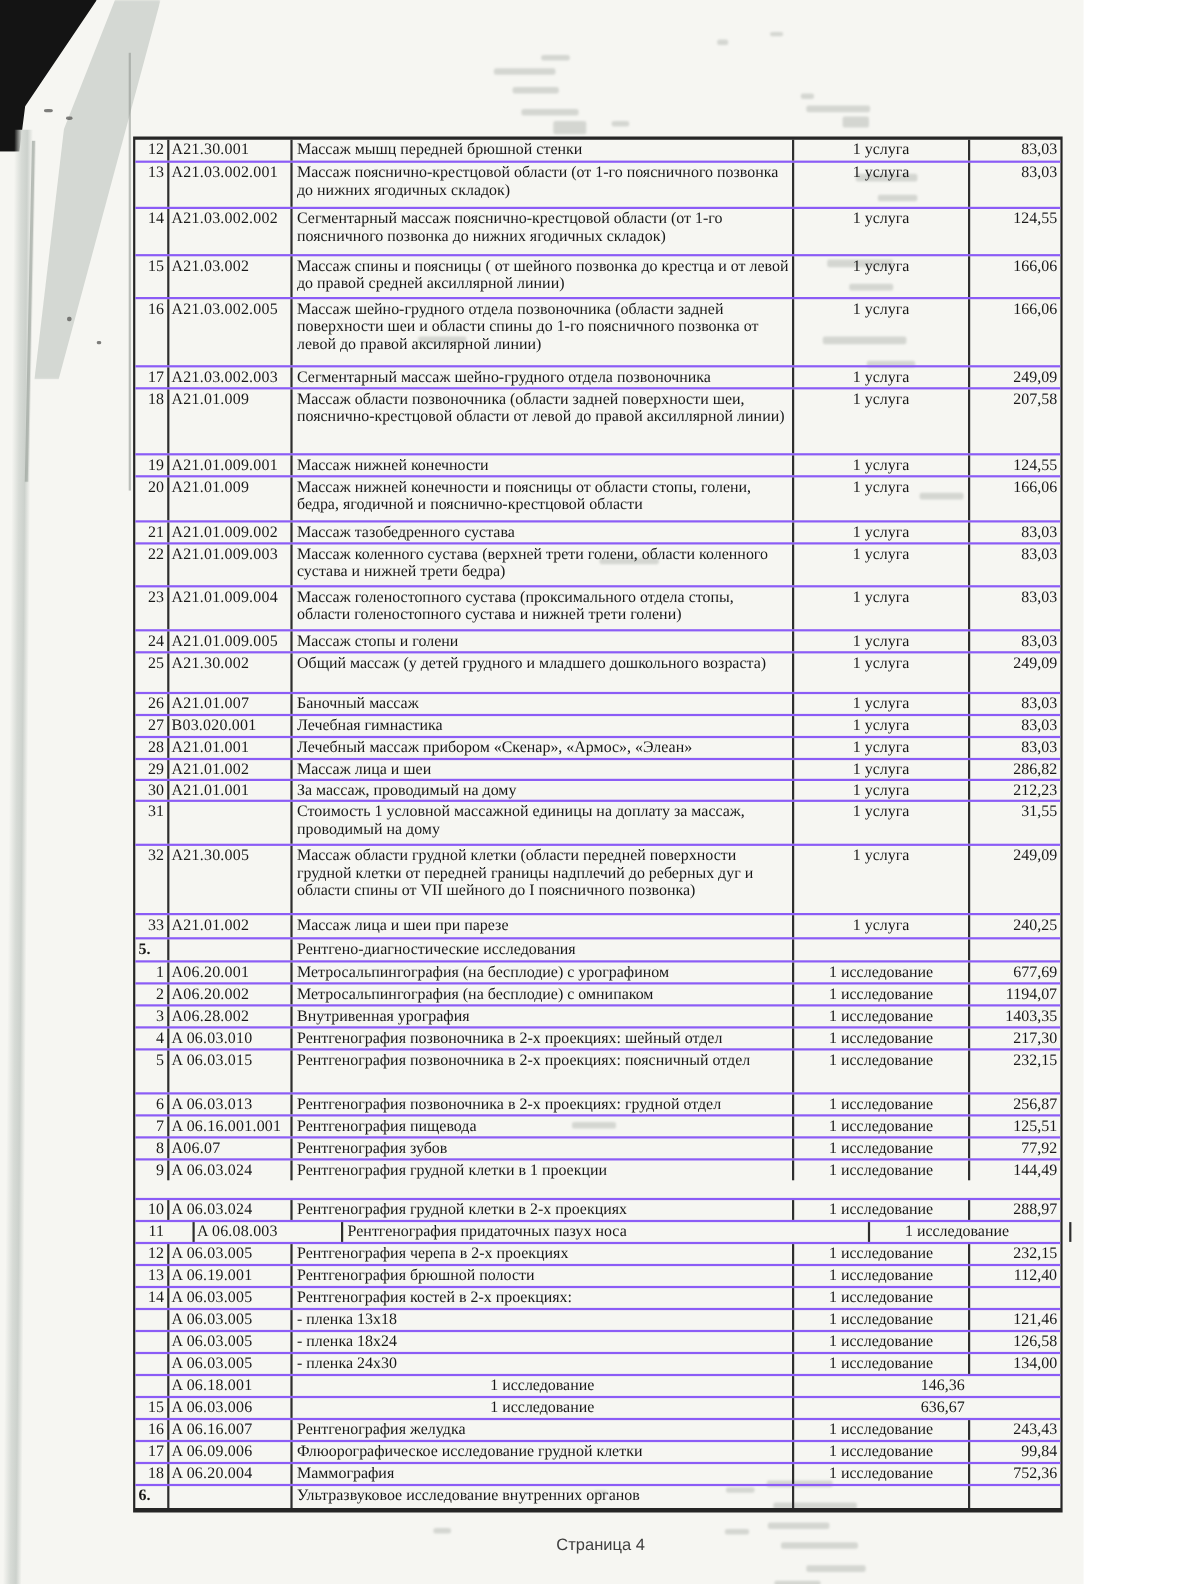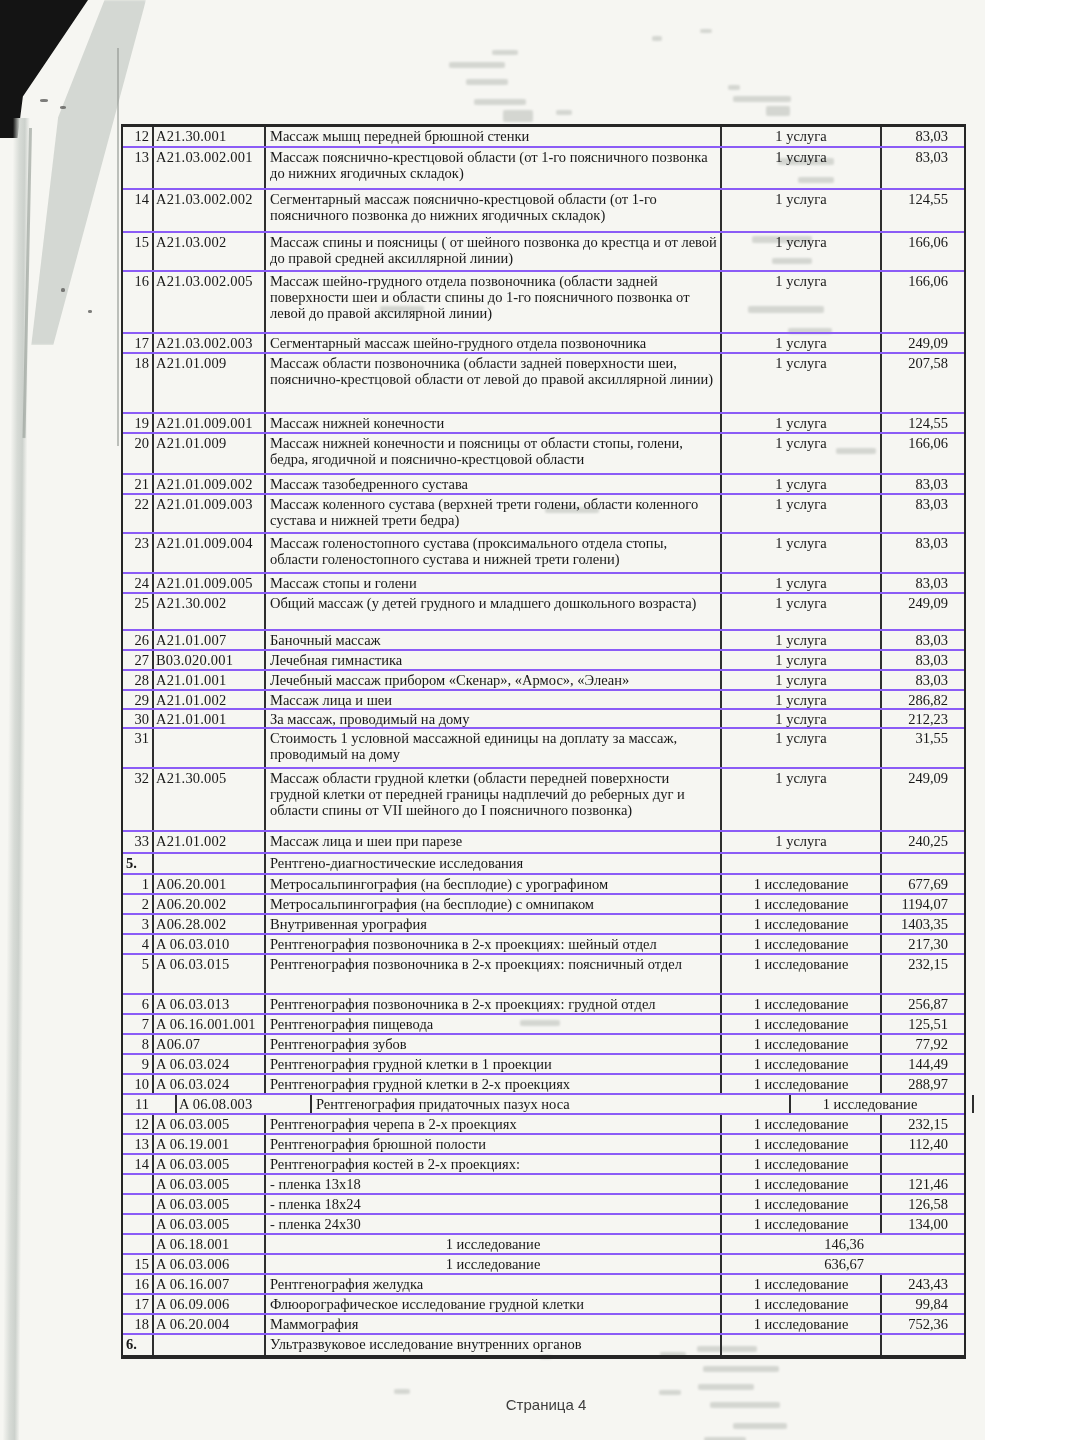--- a/index.html
+++ b/index.html
@@ -22,21 +22,21 @@
   .cell {
     box-sizing:border-box; padding:1px 3px 0 3px;
     font-size:14.5px; line-height:16px;
     border-left:2px solid #2e2e2e; overflow:hidden;
   }
   .cell:first-child { border-left:none; }
   .c-num   { text-align:right; padding-right:3px; padding-left:1px; }
   .c-code  { padding-left:2px; letter-spacing:0.2px; }
   .c-name  { padding-left:4px; padding-right:2px; }
   .c-unit  { text-align:center; }
-  .c-price { text-align:right; padding-right:16px; }
+  .c-price { text-align:right; padding-right:3px; }
   .row.section .c-name { font-weight:normal; }
   .row.section .c-num  { font-weight:bold; text-align:left; padding-left:3px; }
   
   .footer {
     position:absolute; left:0; top:1396px; width:1080px; text-align:center;
     font-family:"Liberation Sans", sans-serif; font-size:15px; color:#3d3d3d;
     transform:translateX(6px);
   }
   
   .art { position:absolute; pointer-events:none; }
@@ -335,21 +335,21 @@
     <div class="cell c-unit">1 исследование</div>
     <div class="cell c-price">77,92</div>
   </div>
       <div class="row" style="min-height: 18px;">
     <div class="cell c-num">9</div>
     <div class="cell c-code">A 06.03.024</div>
     <div class="cell c-name">Рентгенография грудной клетки в 1 проекции</div>
     <div class="cell c-unit">1 исследование</div>
     <div class="cell c-price">144,49</div>
   </div>
-      <div class="row" style="min-height: 18px;">
+      <div class="row" style="min-height: 18px; margin-top: 16px;">
     <div class="cell c-num">10</div>
     <div class="cell c-code">A 06.03.024</div>
     <div class="cell c-name">Рентгенография грудной клетки в 2-х проекциях</div>
     <div class="cell c-unit">1 исследование</div>
     <div class="cell c-price">288,97</div>
   </div>
       <div class="row" style="min-height: 18px; gap: 23px;">
     <div class="cell c-num">11</div>
     <div class="cell c-code">A 06.08.003</div>
     <div class="cell c-name">Рентгенография придаточных пазух носа</div>

